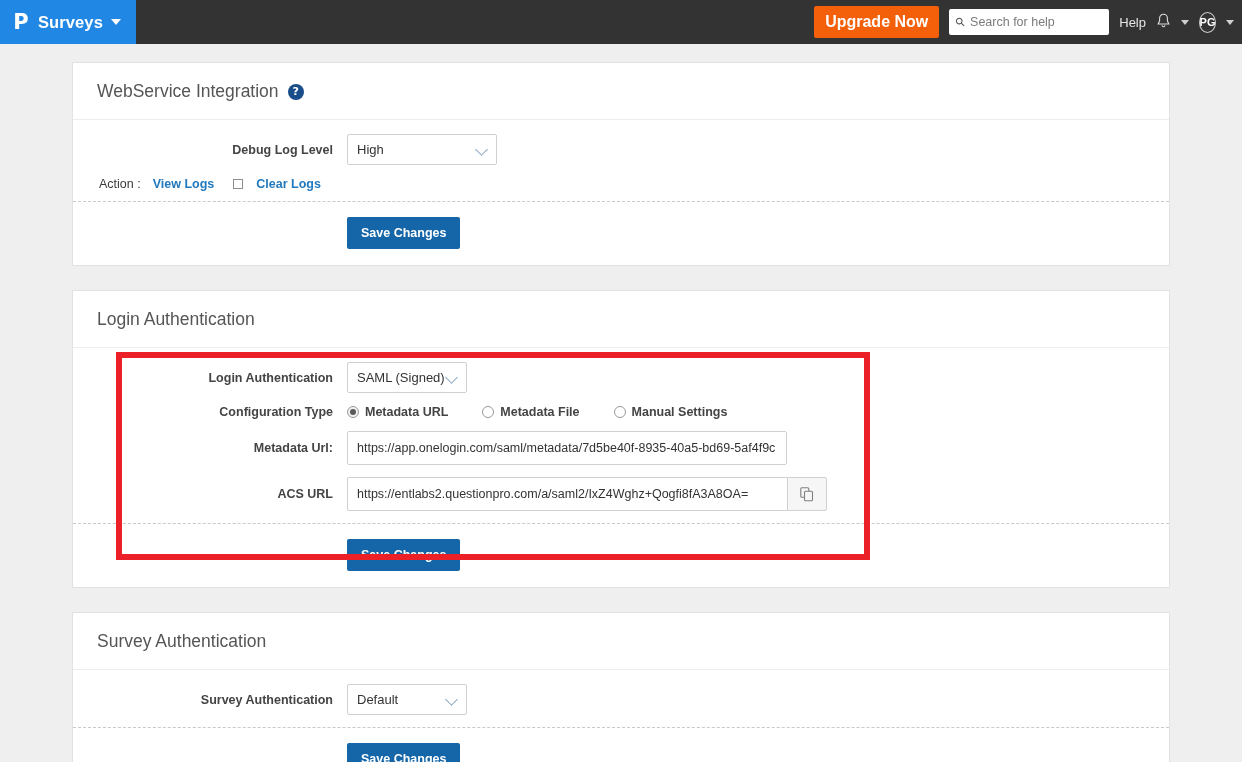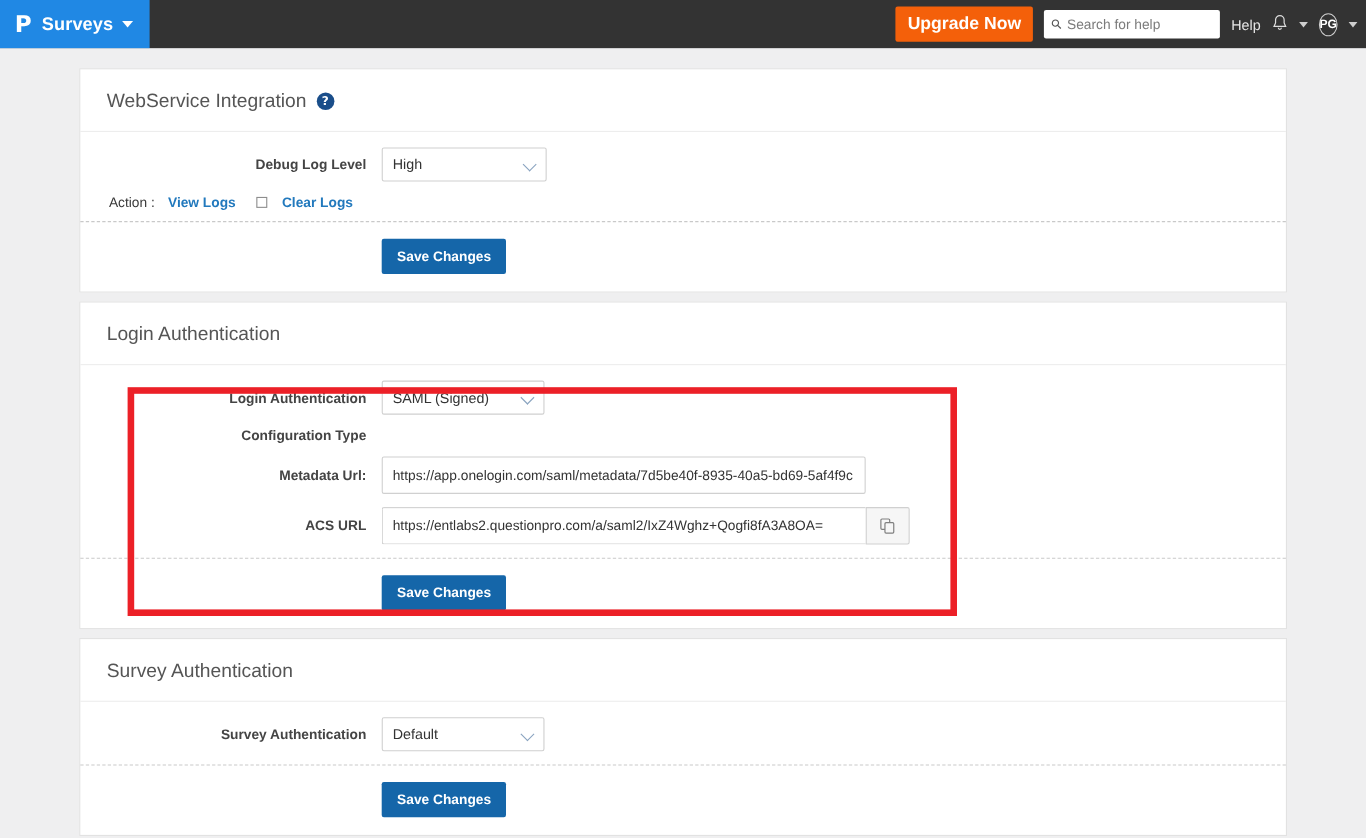--- a/index.html
+++ b/index.html
@@ -166,21 +166,21 @@
     padding-top: 18px;
   }
 
   .card {
     position: relative;
     width: 1098px;
     margin-left: 72px;
     background: #ffffff;
     border: 1px solid #e2e2e2;
   }
-  .card + .card { margin-top: 8px; }
+  .card + .card { margin-top: 24px; }
 
   .card-head {
     padding: 18px 24px 17px 24px;
     border-bottom: 1px solid #ededed;
     display: flex;
     align-items: center;
     gap: 9px;
   }
   .card-title {
     font-size: 17.5px;
@@ -225,21 +225,21 @@
     border: 1px solid #d0d0d0;
     border-radius: 2px;
     background: #ffffff;
     display: flex;
     align-items: center;
     padding: 0 9px;
     font-size: 13px;
     color: #333333;
     cursor: pointer;
   }
-  .select-box.wide { width: 148px; }
+  .select-box.wide { width: 120px; }
   .chev {
     position: absolute;
     right: 10px;
     top: 10px;
     width: 9px; height: 9px;
     border-right: 1.6px solid #8aa4c0;
     border-bottom: 1.6px solid #8aa4c0;
     transform: rotate(45deg);
   }
 
@@ -445,20 +445,34 @@
       <div class="form-row">
         <div class="form-label">Login Authentication</div>
         <div class="select-box wide">
           <span>SAML (Signed)</span>
           <span class="chev"></span>
         </div>
       </div>
 
       <div class="form-row">
         <div class="form-label">Configuration Type</div>
+        <div class="radio-group">
+          <label class="radio-item">
+            <span class="radio-dot on"></span>
+            <span class="radio-text">Metadata URL</span>
+          </label>
+          <label class="radio-item">
+            <span class="radio-dot"></span>
+            <span class="radio-text">Metadata File</span>
+          </label>
+          <label class="radio-item">
+            <span class="radio-dot"></span>
+            <span class="radio-text">Manual Settings</span>
+          </label>
+        </div>
       </div>
 
       <div class="form-row">
         <div class="form-label">Metadata Url:</div>
         <input class="text-input" type="text" value="https://app.onelogin.com/saml/metadata/7d5be40f-8935-40a5-bd69-5af4f9c" style="">
       </div>
 
       <div class="form-row">
         <div class="form-label">ACS URL</div>
         <div class="input-with-btn">

